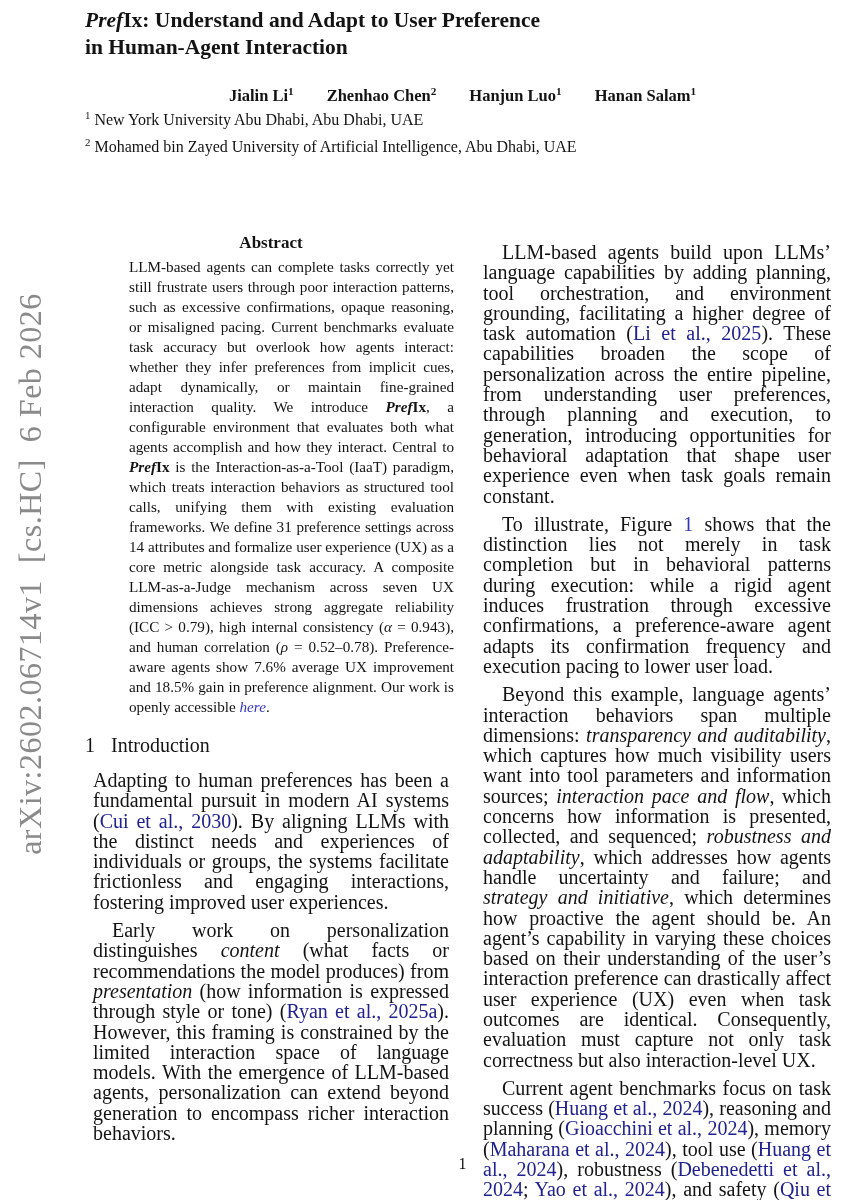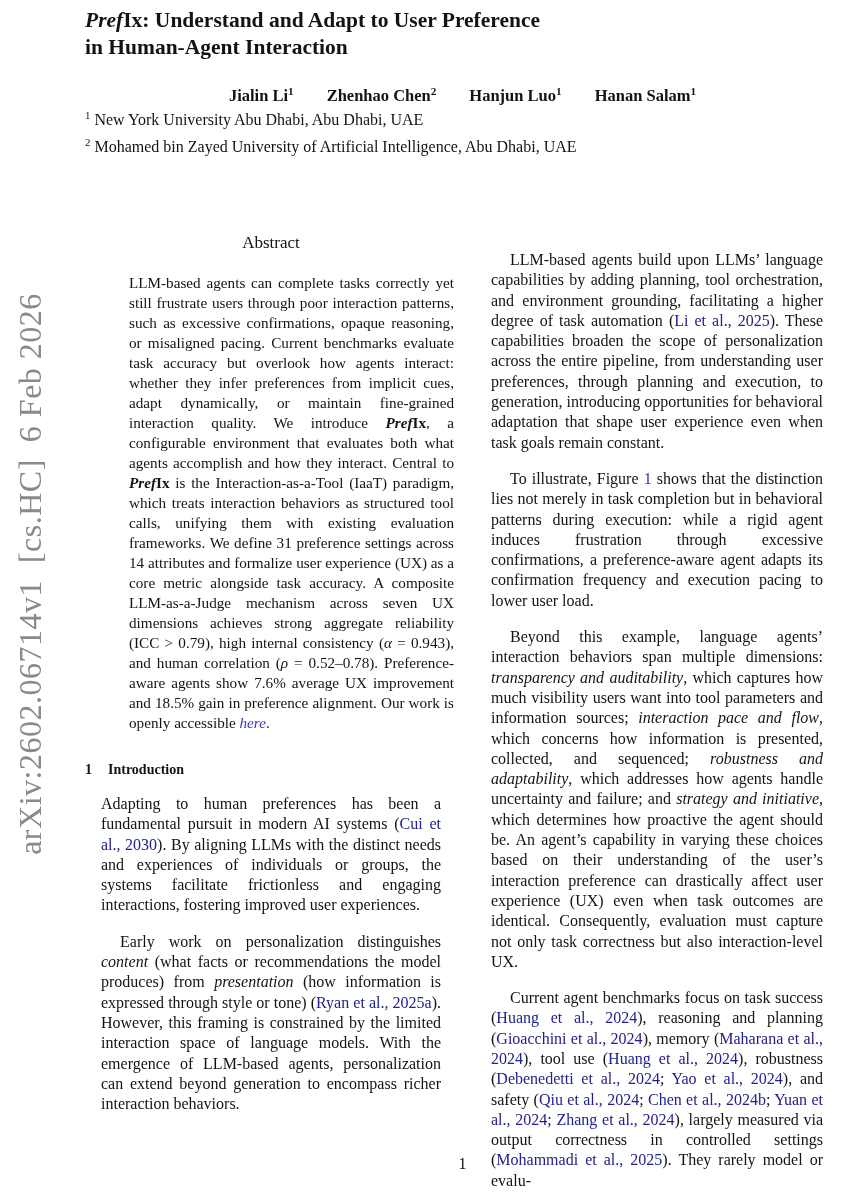--- a/index.html
+++ b/index.html
@@ -31,32 +31,32 @@
   .authors-row{
     margin-top:25px;font-size:16.5px;font-weight:bold;
     display:flex;justify-content:center;gap:33px;
   }
   .affiliations{font-size:16px;line-height:27px;}
   sup{font-size:68%;line-height:0;vertical-align:super;}
   
   .col-left{position:absolute;left:85px;top:228px;width:372px;}
   .col-right{position:absolute;left:475px;top:228px;width:364px;padding-top:6px;}
   .abstract-heading{
-    text-align:center;font-weight:normal;font-size:17px;margin:5px 0 20px 0;
+    text-align:center;font-weight:bold;font-size:17px;margin:5px 0 4px 0;
   }
   .abstract-body{
     margin-left:44px;width:325px;font-size:15.2px;line-height:20px;
     text-align:justify;
   }
   .section-heading{
-    font-size:14px;font-weight:bold;margin:29px 0 13px 0;
+    font-size:20px;font-weight:normal;margin:17px 0 13px 0;
   }
   .section-heading .sec-num{margin-right:16px;}
   p{
-    margin:16px;text-indent:19px;font-size:16px;line-height:20.3px;
+    margin:8px;text-indent:19px;font-size:20px;line-height:20.3px;
     text-align:justify;
   }
   p.noindent{text-indent:0;}
   
   .seg-i{font-style:italic;}
   .seg-b{font-weight:bold;}
   .seg-bi{font-weight:bold;font-style:italic;}
   .seg-cite{color:var(--c-citation);}
   .seg-ref{color:var(--c-ref);}
   .seg-link{color:var(--c-link);font-style:italic;cursor:pointer;}

